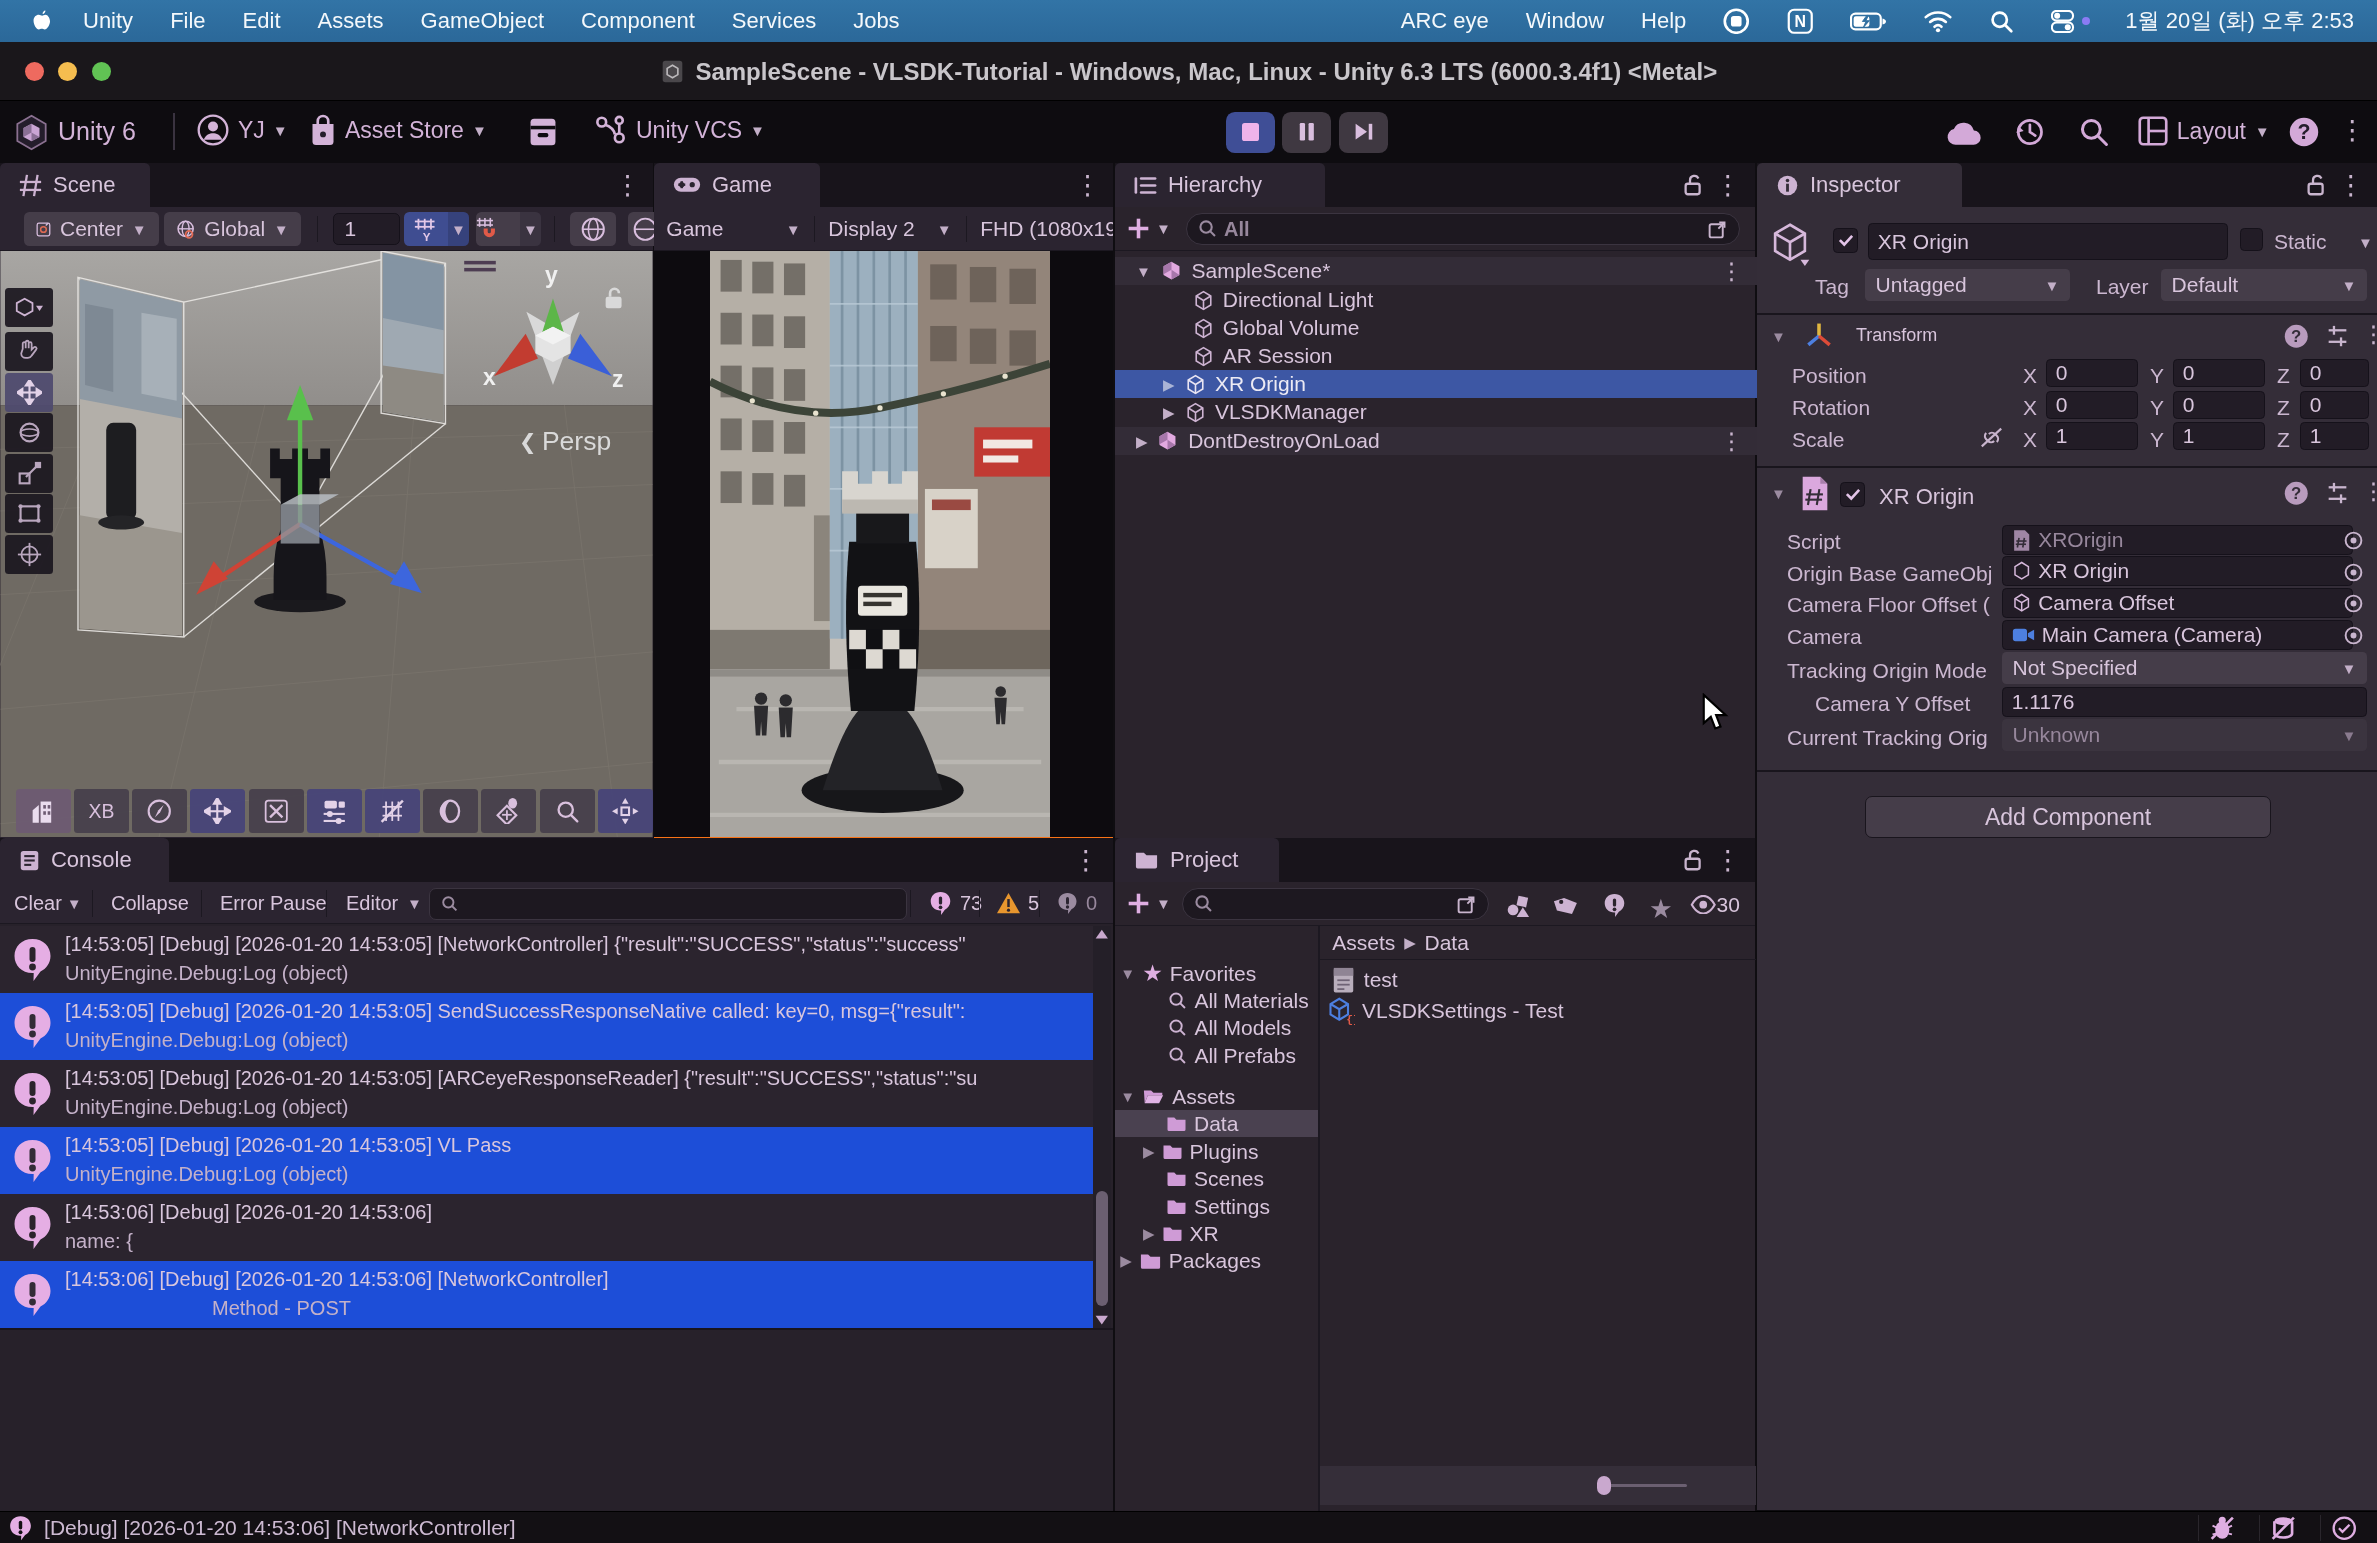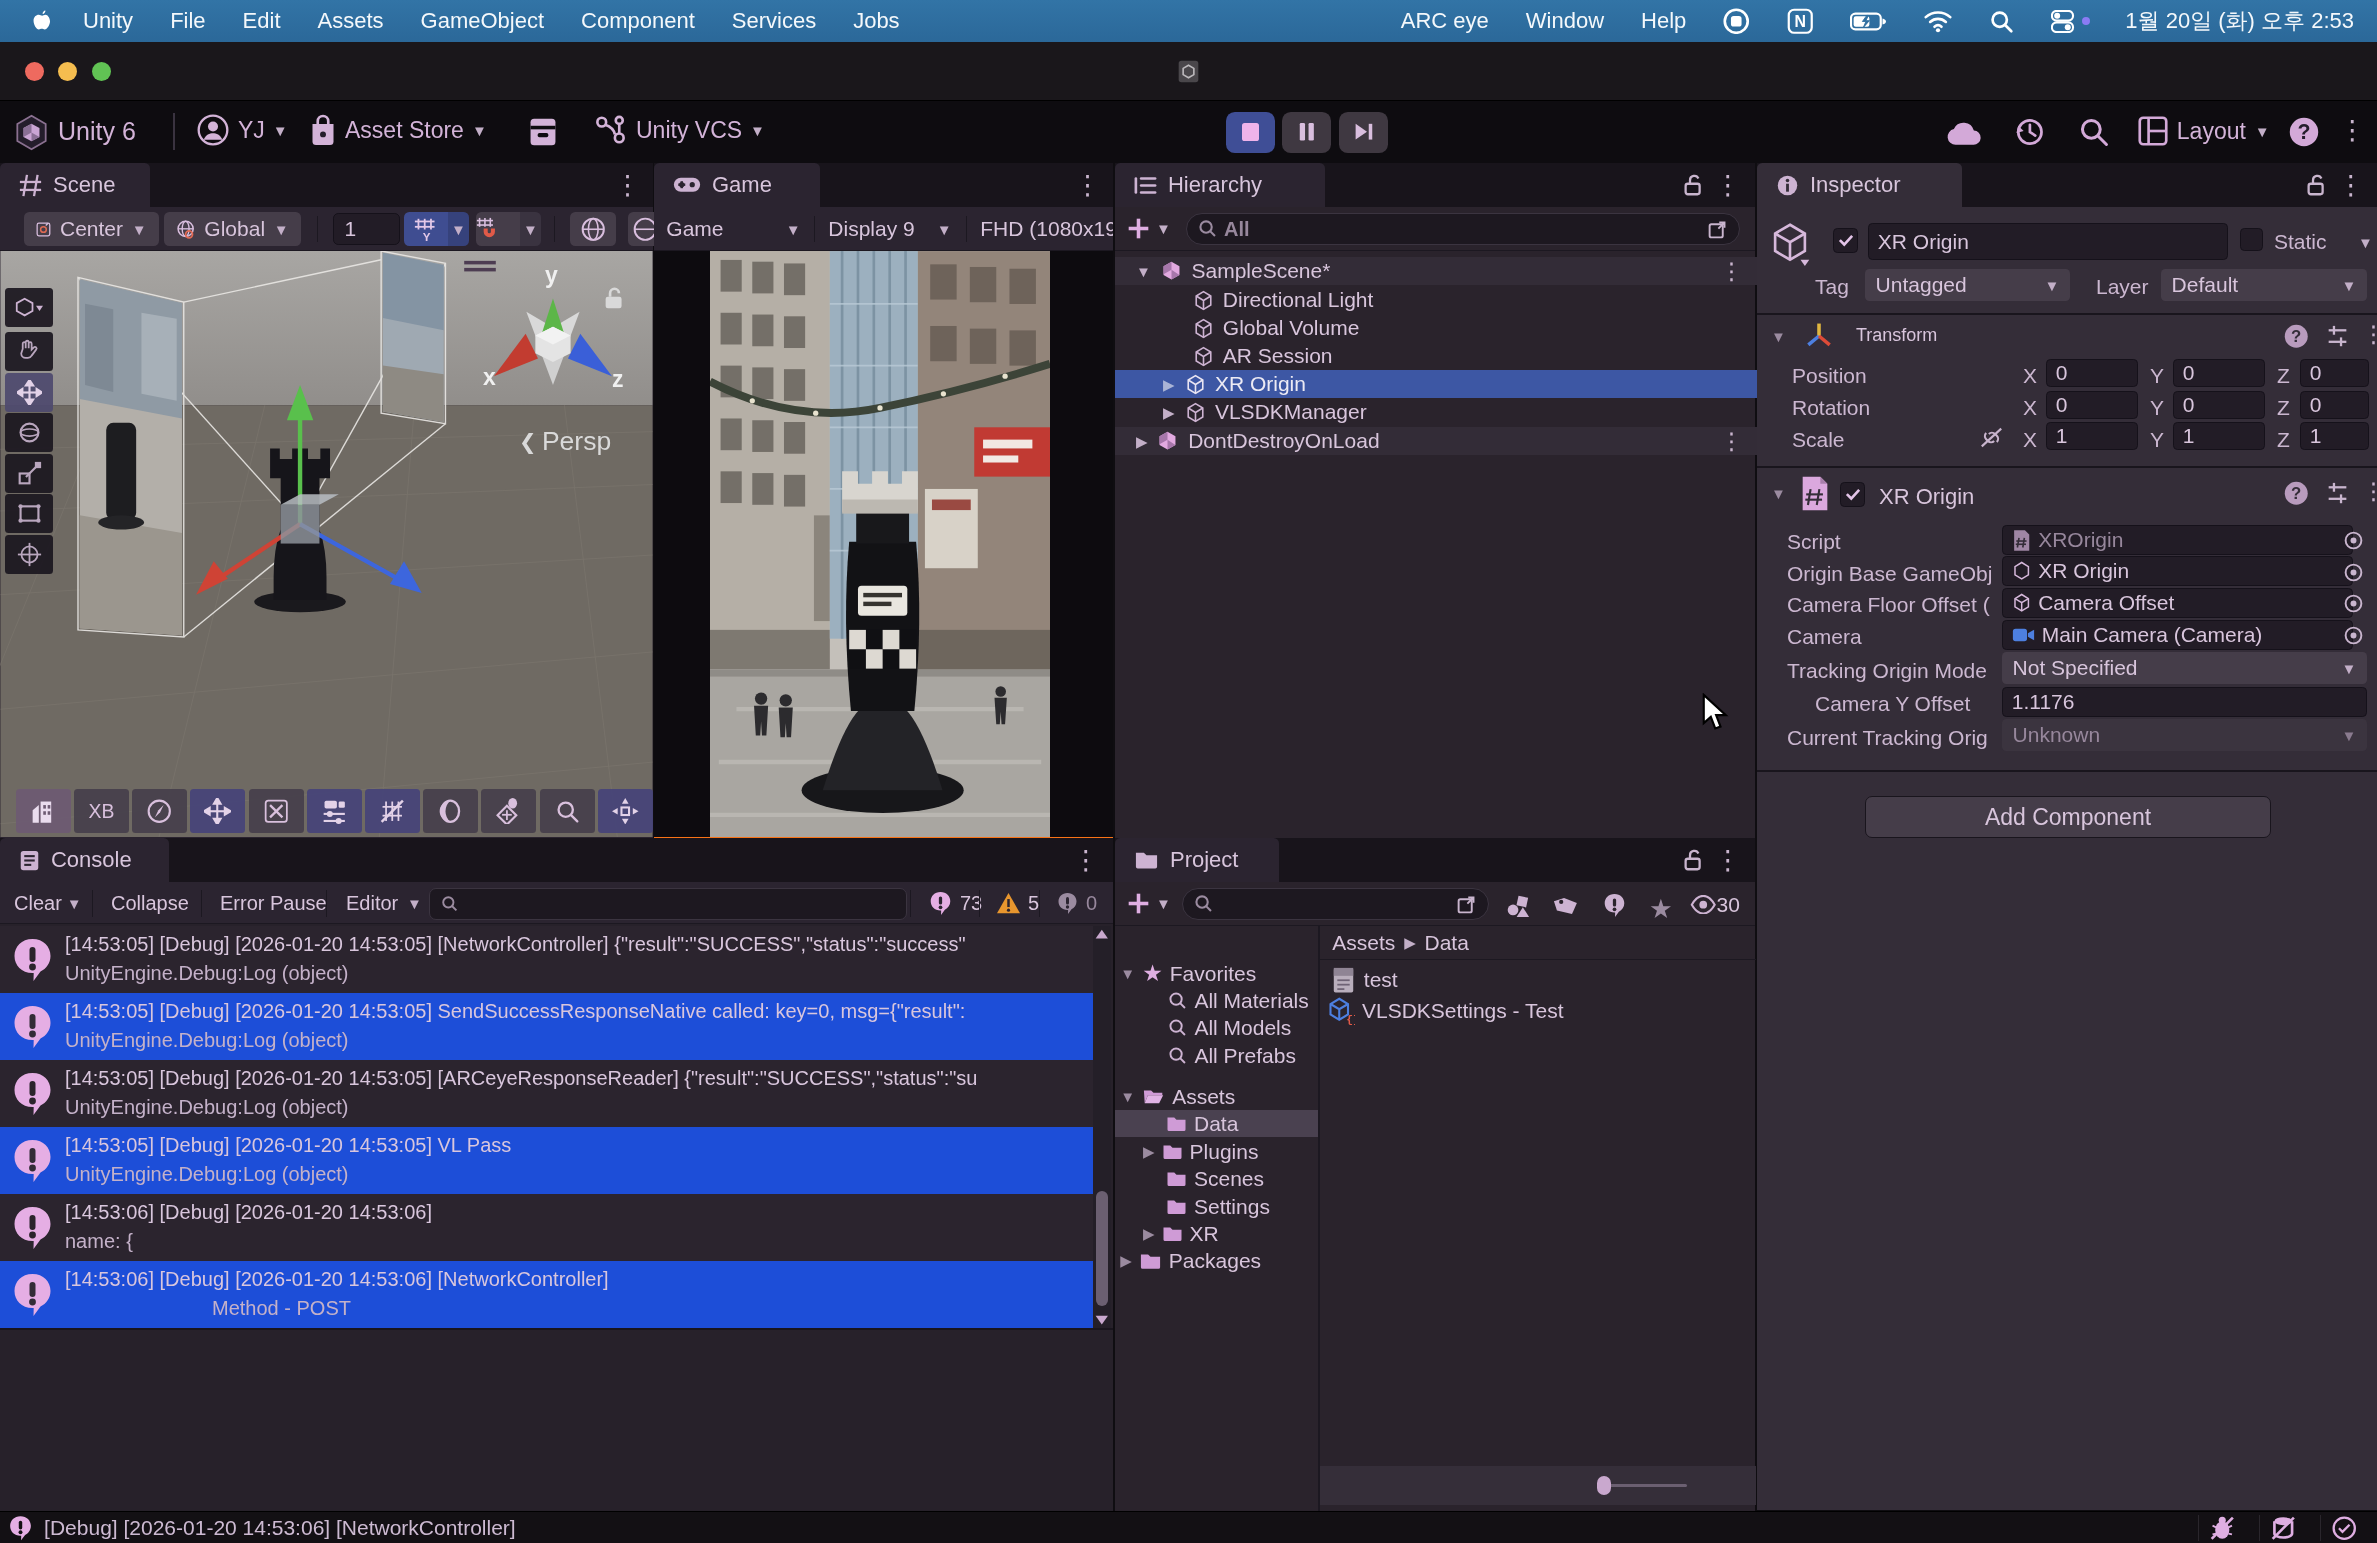--- a/index.html
+++ b/index.html
@@ -149,20 +149,21 @@
   <span class="tl" style="left:25px;background:#ee6a5f"></span>
   <span class="tl" style="left:58px;background:#f5bd4f"></span>
   <span class="tl" style="left:92px;background:#61c354"></span>
   <div class="ttl">
     <span>
       <svg width="25" height="25" viewBox="0 0 28 28">
           <rect x="3" y="2" width="22" height="24" rx="3" fill="#4a474b"></rect>
           <path d="M14 7l6 3.5v7L14 21l-6-3.5v-7z" fill="none" stroke="#bdbabd" stroke-width="1.8"></path>
         </svg>
     </span>
+    <span>SampleScene - VLSDK-Tutorial - Windows, Mac, Linux - Unity 6.3 LTS (6000.3.4f1) &lt;Metal&gt;</span>
   </div>
 </div>
 
 <div id="apptoolbar" class="abs">
   <span class="abs" style="left:12.3px;top:11.5px">
     <svg width="39" height="39" viewBox="0 0 44 44">
         <path d="M22 3l16 9.5v19L22 41 6 31.5v-19z" fill="#241d2b" stroke="#8a7090" stroke-width="2"></path>
         <path d="M22 12l9 5v10l-9 5-9-5V17z" fill="#caa5d4"></path>
         <path d="M22 12v10l-9 5V17zM22 22l9 5-9 5z" fill="#8a6f95"></path>
       </svg>
@@ -602,21 +603,21 @@
     </div>
     <span class="kebab" style="position:absolute;right:12.3px;top:8.8px">⋮</span>
   </div>
   <div class="ptoolbar" style="background:#2b2430">
     <div class="flatdd" style="left:0;width:159px">
         <span>Game</span>
         <span class="caret">▼</span>
       </div>
     <span class="sep" style="left:160px"></span>
     <div class="flatdd" style="left:162px;width:148px">
-        <span>Display 9</span>
+        <span>Display 2</span>
         <span class="caret">▼</span>
       </div>
     <span class="sep" style="left:312px"></span>
     <div class="flatdd" style="left:314px;width:145px;overflow:hidden">
         <span style="white-space:nowrap">FHD (1080x19</span>
       </div>
   </div>
 
   <div class="abs" style="left:0;top:88px;width:459px;height:586px;background:#0d0b0f;overflow:hidden">
     <svg width="340" height="586" viewBox="0 0 386 665" style="margin-left:56px">

